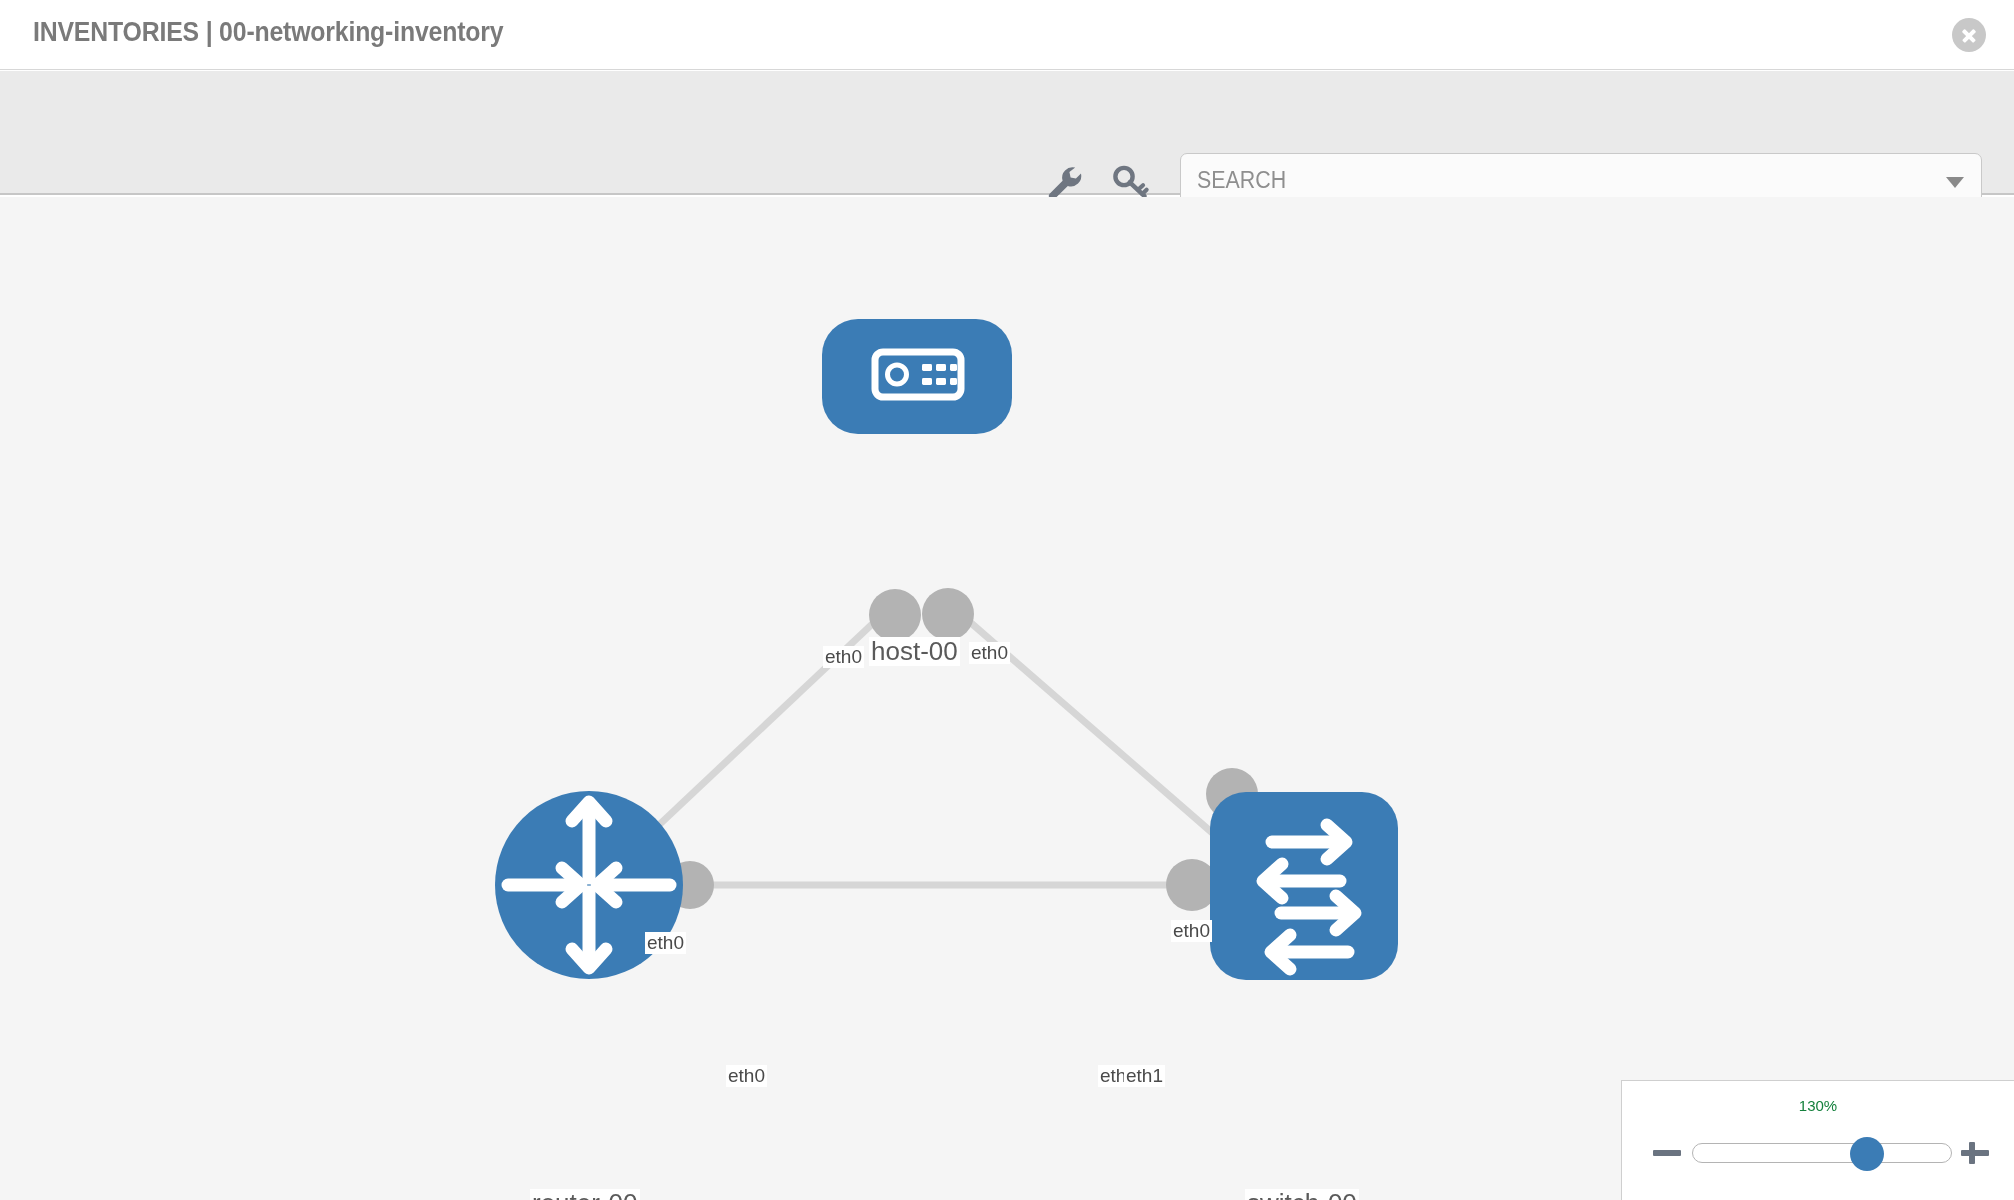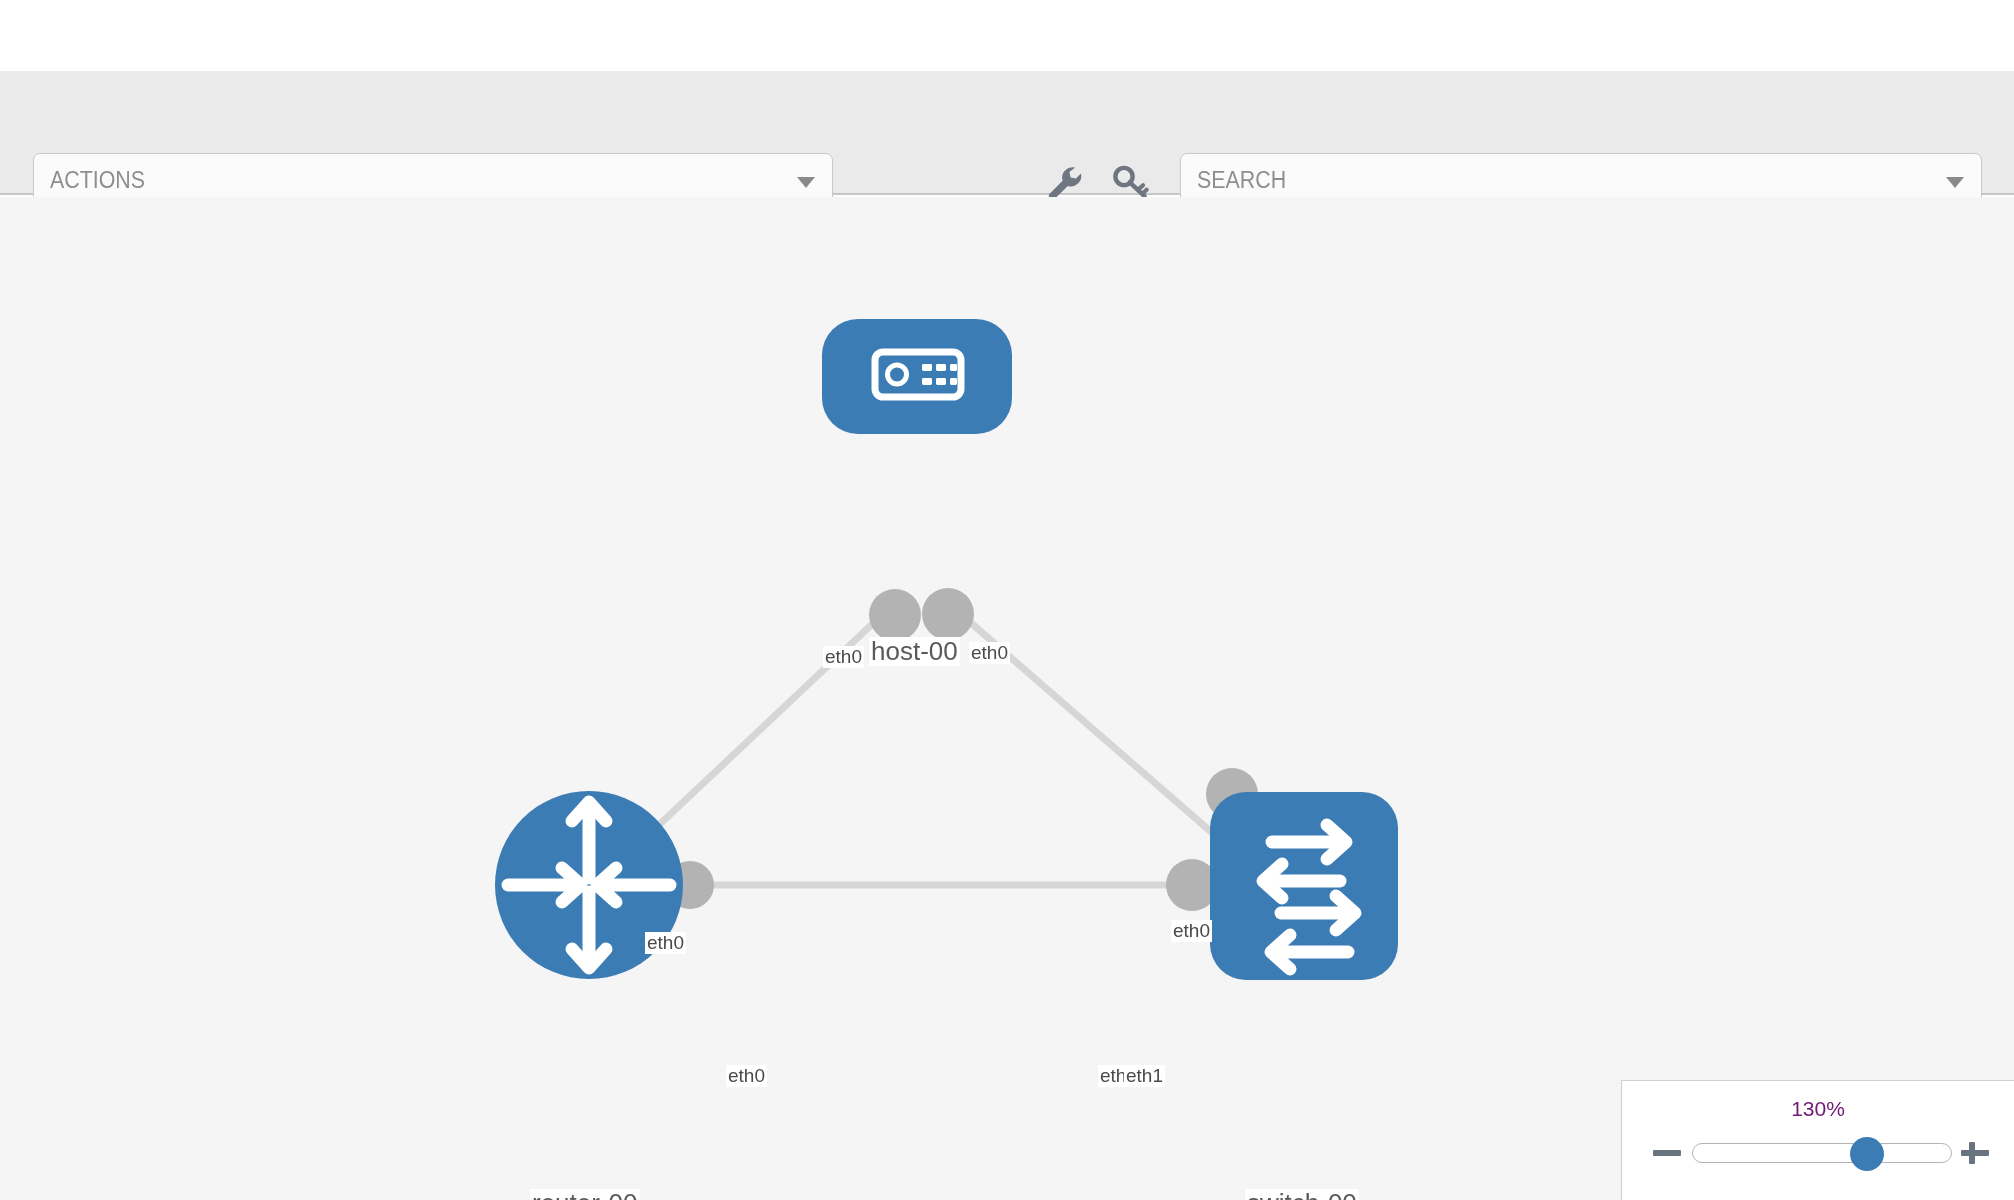--- a/index.html
+++ b/index.html
@@ -127,22 +127,22 @@
     position: absolute;
     left: 1621px; top: 1080px;
     width: 393px; height: 120px;
     background: #ffffff;
     border: 1px solid #cfcfcf;
     border-right: none; border-bottom: none;
   }
   .zoom-pct {
     position: absolute; top: 16px; left: 0; right: 0;
     text-align: center;
-    font-size: 21px;
-    color: #701a75;
+    font-size: 15px;
+    color: #15803d;
   }
   .zoom-row {
     position: absolute; left: 0; top: 50px;
     width: 393px; height: 46px;
   }
   .zoom-minus, .zoom-plus {
     position: absolute; top: 5px;
     width: 34px; height: 34px;
     cursor: pointer;
   }
@@ -175,27 +175,27 @@
     border-radius: 50%;
     background: #3b7cb5;
     cursor: pointer;
   }
 </style>
 </head>
 <body>
 
 <div id="app">
 
+  <div class="titlebar">
+    <div class="page-title">INVENTORIES | 00-networking-inventory</div>
+    <div class="close-btn"></div>
+  </div>
 
   <div class="toolbar">
 
-    <div class="select-box" id="actions-select">
-      <span class="sel-label">ACTIONS</span>
-      <span class="caret"></span>
-    </div>
 
     <div class="tool-icon" id="wrench-icon">
       <svg width="42" height="42" viewBox="0 0 42 42" aria-hidden="true">
         <path d="M33.2 6.6a10.4 10.4 0 0 0-12.6 13.1L7.9 32.4a3.4 3.4 0 0 0 0 4.8l0.4 0.4a3.4 3.4 0 0 0 4.8 0l12.7-12.7A10.4 10.4 0 0 0 39 12.5l-5.1 5.1-5.3-1.2-1.2-5.3 5.8-4.5z" fill="#6f7681"></path>
       </svg>
     </div>
 
     <div class="tool-icon" id="key-icon">
       <svg width="42" height="42" viewBox="0 0 42 42" aria-hidden="true">
         <circle cx="14" cy="15.5" r="8.6" fill="none" stroke="#6f7681" stroke-width="4.4"></circle>

